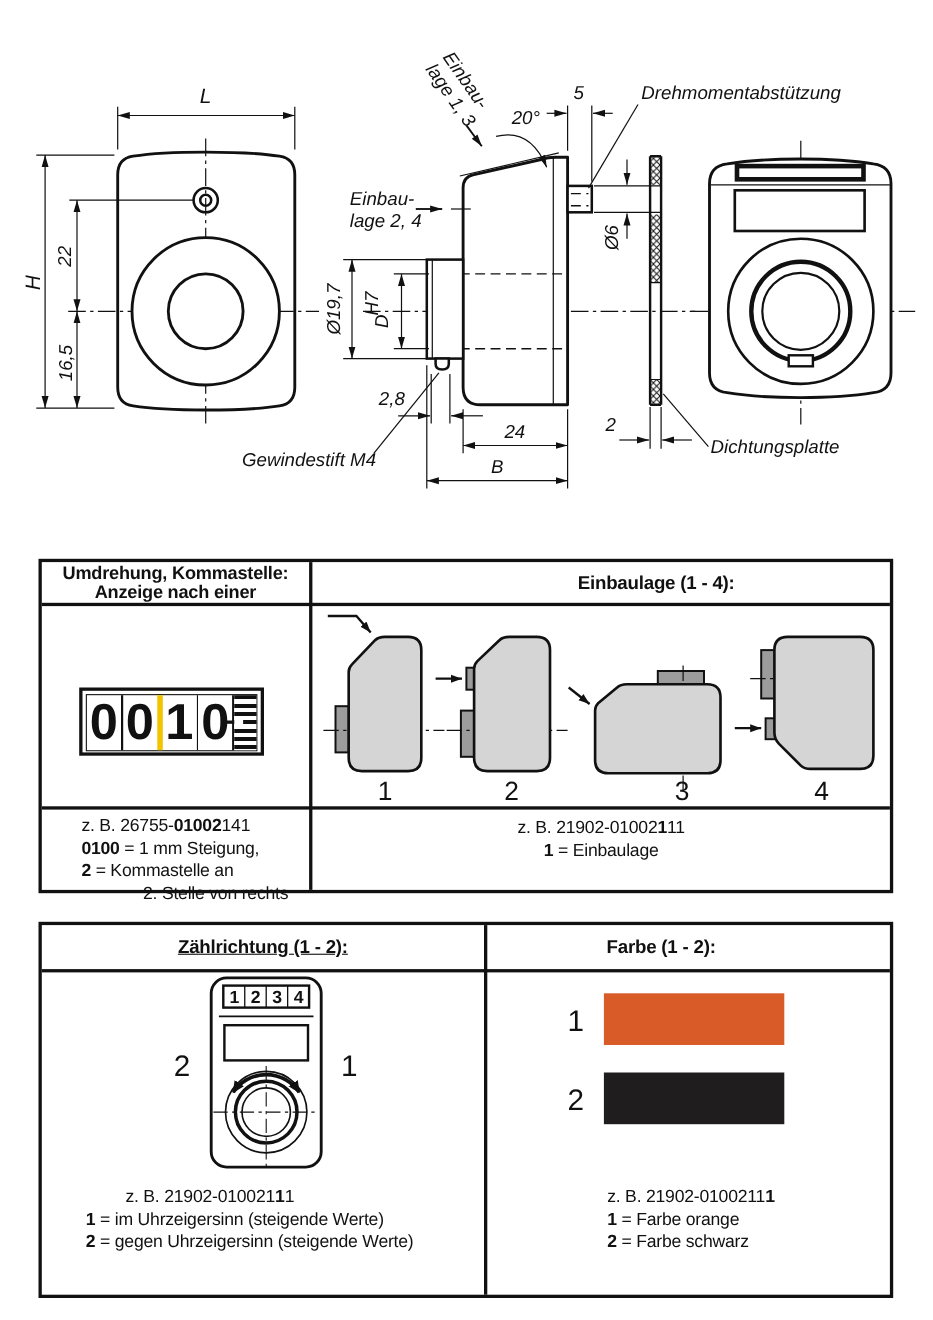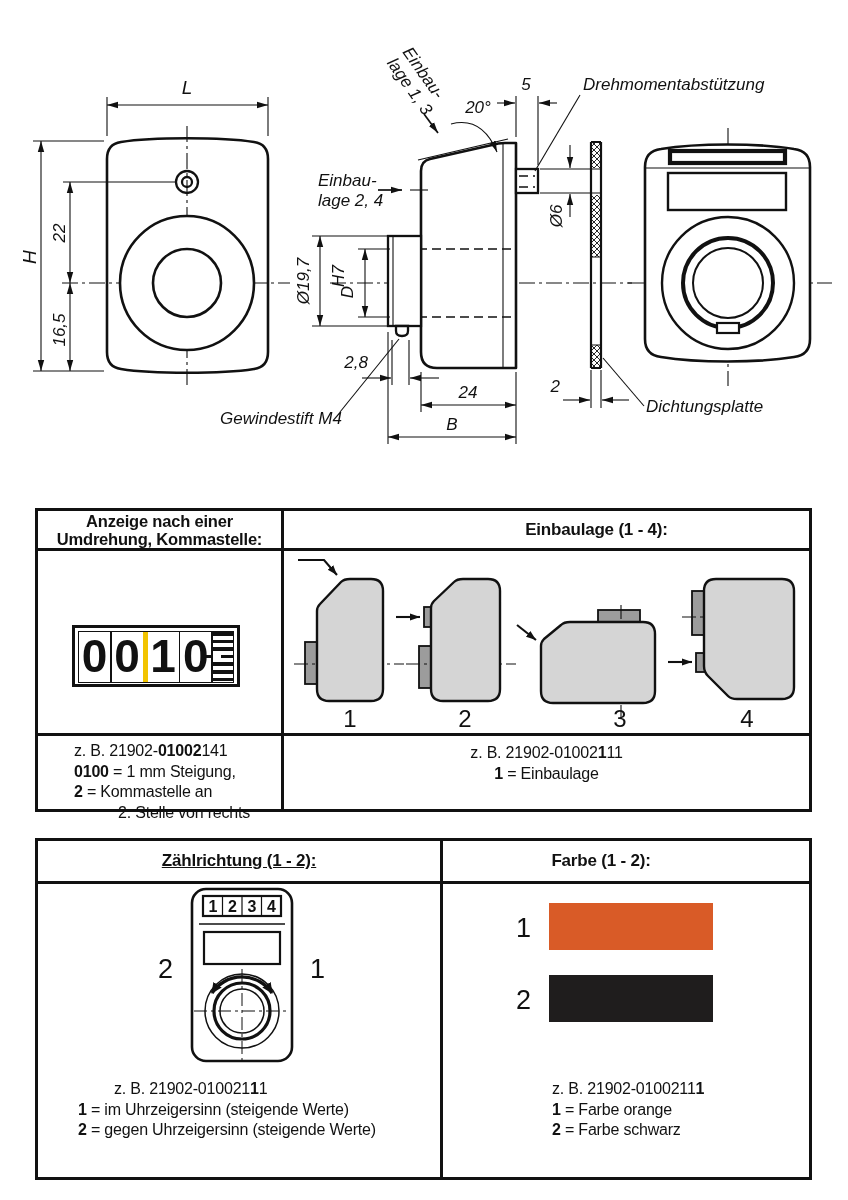--- a/index.html
+++ b/index.html
@@ -170,22 +170,22 @@
       <rect x="717" y="323" width="22" height="10" fill="#fff" stroke="#111" stroke-width="2.2"></rect>
     </g>
   </svg>
 
   <div class="tbl" style="left:35px;top:508px;width:777px;height:304px;">
     <div class="divv" style="left:243px;top:0;height:100%;"></div>
     <div class="divh" style="left:0;top:37px;width:100%;"></div>
     <div class="divh" style="left:0;top:222px;width:100%;"></div>
 
     <div class="cell hdr" style="left:0;top:1px;width:243px;line-height:18px;font-size:16.5px;">
+      <div>Umdrehung, Kommastelle:</div>
       <div>Anzeige nach einer</div>
-      <div>Umdrehung, Kommastelle:</div>
     </div>
     <div class="cell hdr" style="left:246px;top:9px;width:625px;">Einbaulage (1 - 4):</div>
 
     <div class="counter" style="left:34px;top:114px;width:168px;height:62px;">
       <div class="counter-in">
         <span class="cd">0</span>
         <span class="csep"></span>
         <span class="cd">0</span>
         <span class="ys" style="background: rgb(242, 196, 0);"></span>
         <span class="cd">1</span>
@@ -242,24 +242,24 @@
         <rect class="tb" x="408" y="40" width="13" height="44"></rect>
         <rect class="tb" x="412" y="102" width="9" height="19"></rect>
         <path class="pcl" d="M398,66 H506"></path>
         <path class="pg" d="M420,40 Q420,28 432,28 L498,28 Q510,28 510,40 L510,136 Q510,148 498,148 L453,148 Q447,148 444,145 L424,125 Q420,121 420,115 Z"></path>
         <path class="par" d="M384,111 H408" marker-end="url(#mb)"></path>
         <text class="pnum" x="463" y="176" text-anchor="middle">4</text>
       </g>
     </svg>
 
     <div class="cell ftxt" style="left:36px;top:230px;">
-      <div><span>z. B.  21902-</span><b>01002</b><span>141</span></div>
+      <div><span>z. B.  26755-</span><b>01002</b><span>141</span></div>
       <div><b>0100</b><span> = 1 mm Steigung,</span></div>
       <div><b>2</b><span> = Kommastelle an</span></div>
-      <div style="margin-left:44px;">2. Stelle von rechts</div>
+      <div style="margin-left:56px;">2. Stelle von rechts</div>
     </div>
     <div class="cell ftxt" style="left:246px;top:232px;width:525px;text-align:center;">
       <div><span>z. B. 21902-01002</span><b>1</b><span>11</span></div>
       <div><b>1</b><span> = Einbaulage</span></div>
     </div>
   </div>
 
   <div class="tbl" style="left:35px;top:838px;width:777px;height:342px;">
     <div class="divv" style="left:402px;top:0;height:100%;"></div>
     <div class="divh" style="left:0;top:40px;width:100%;"></div>

